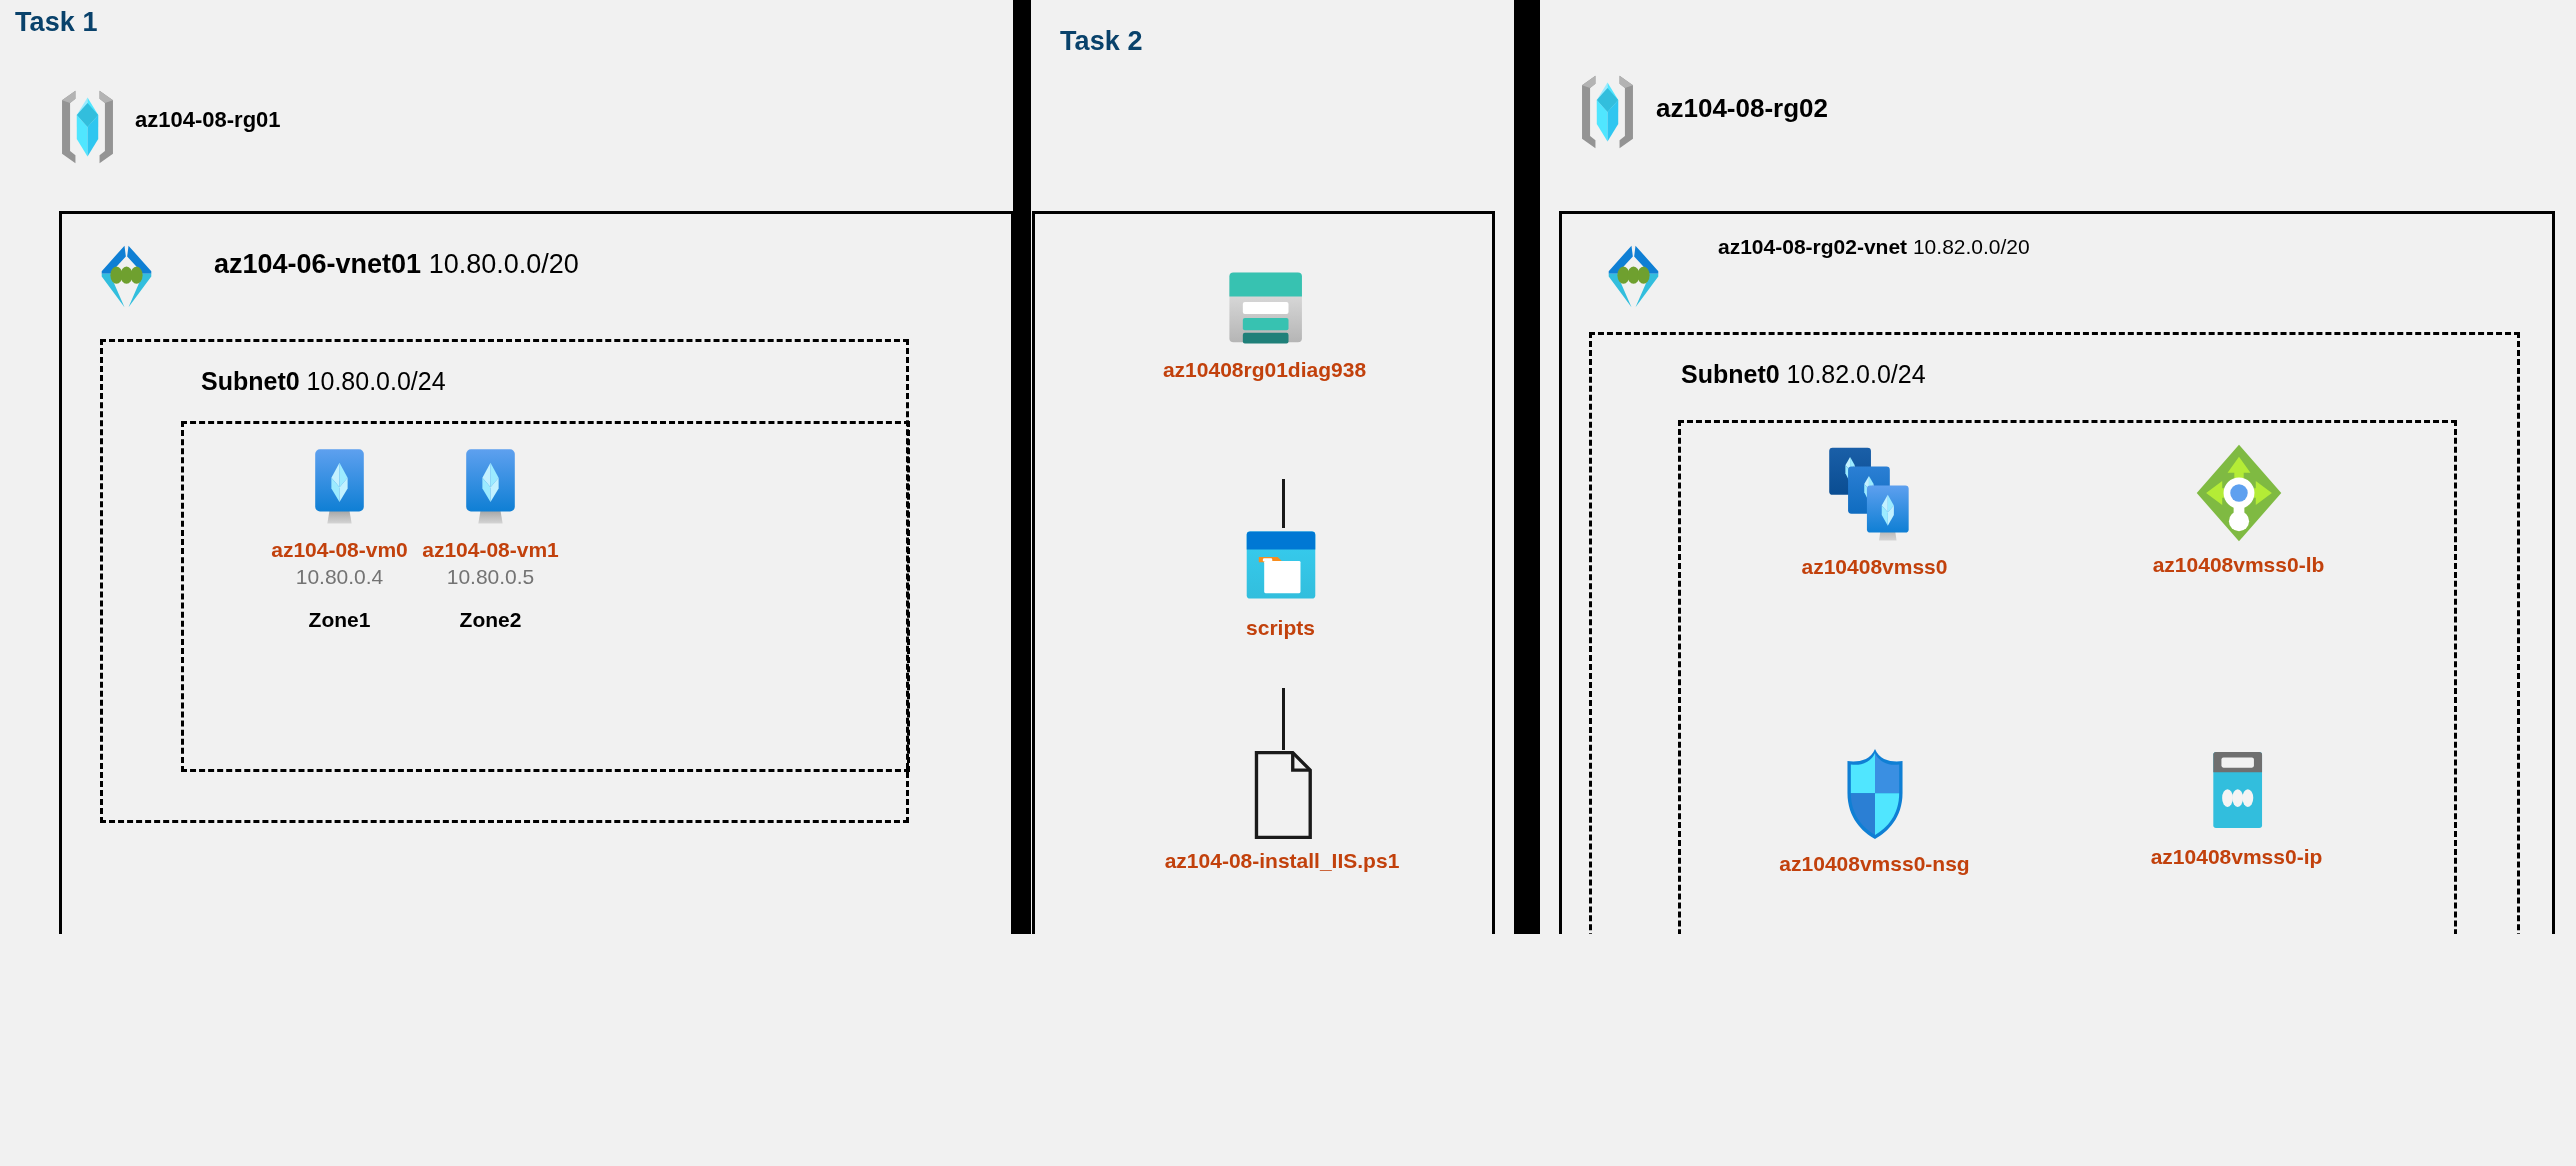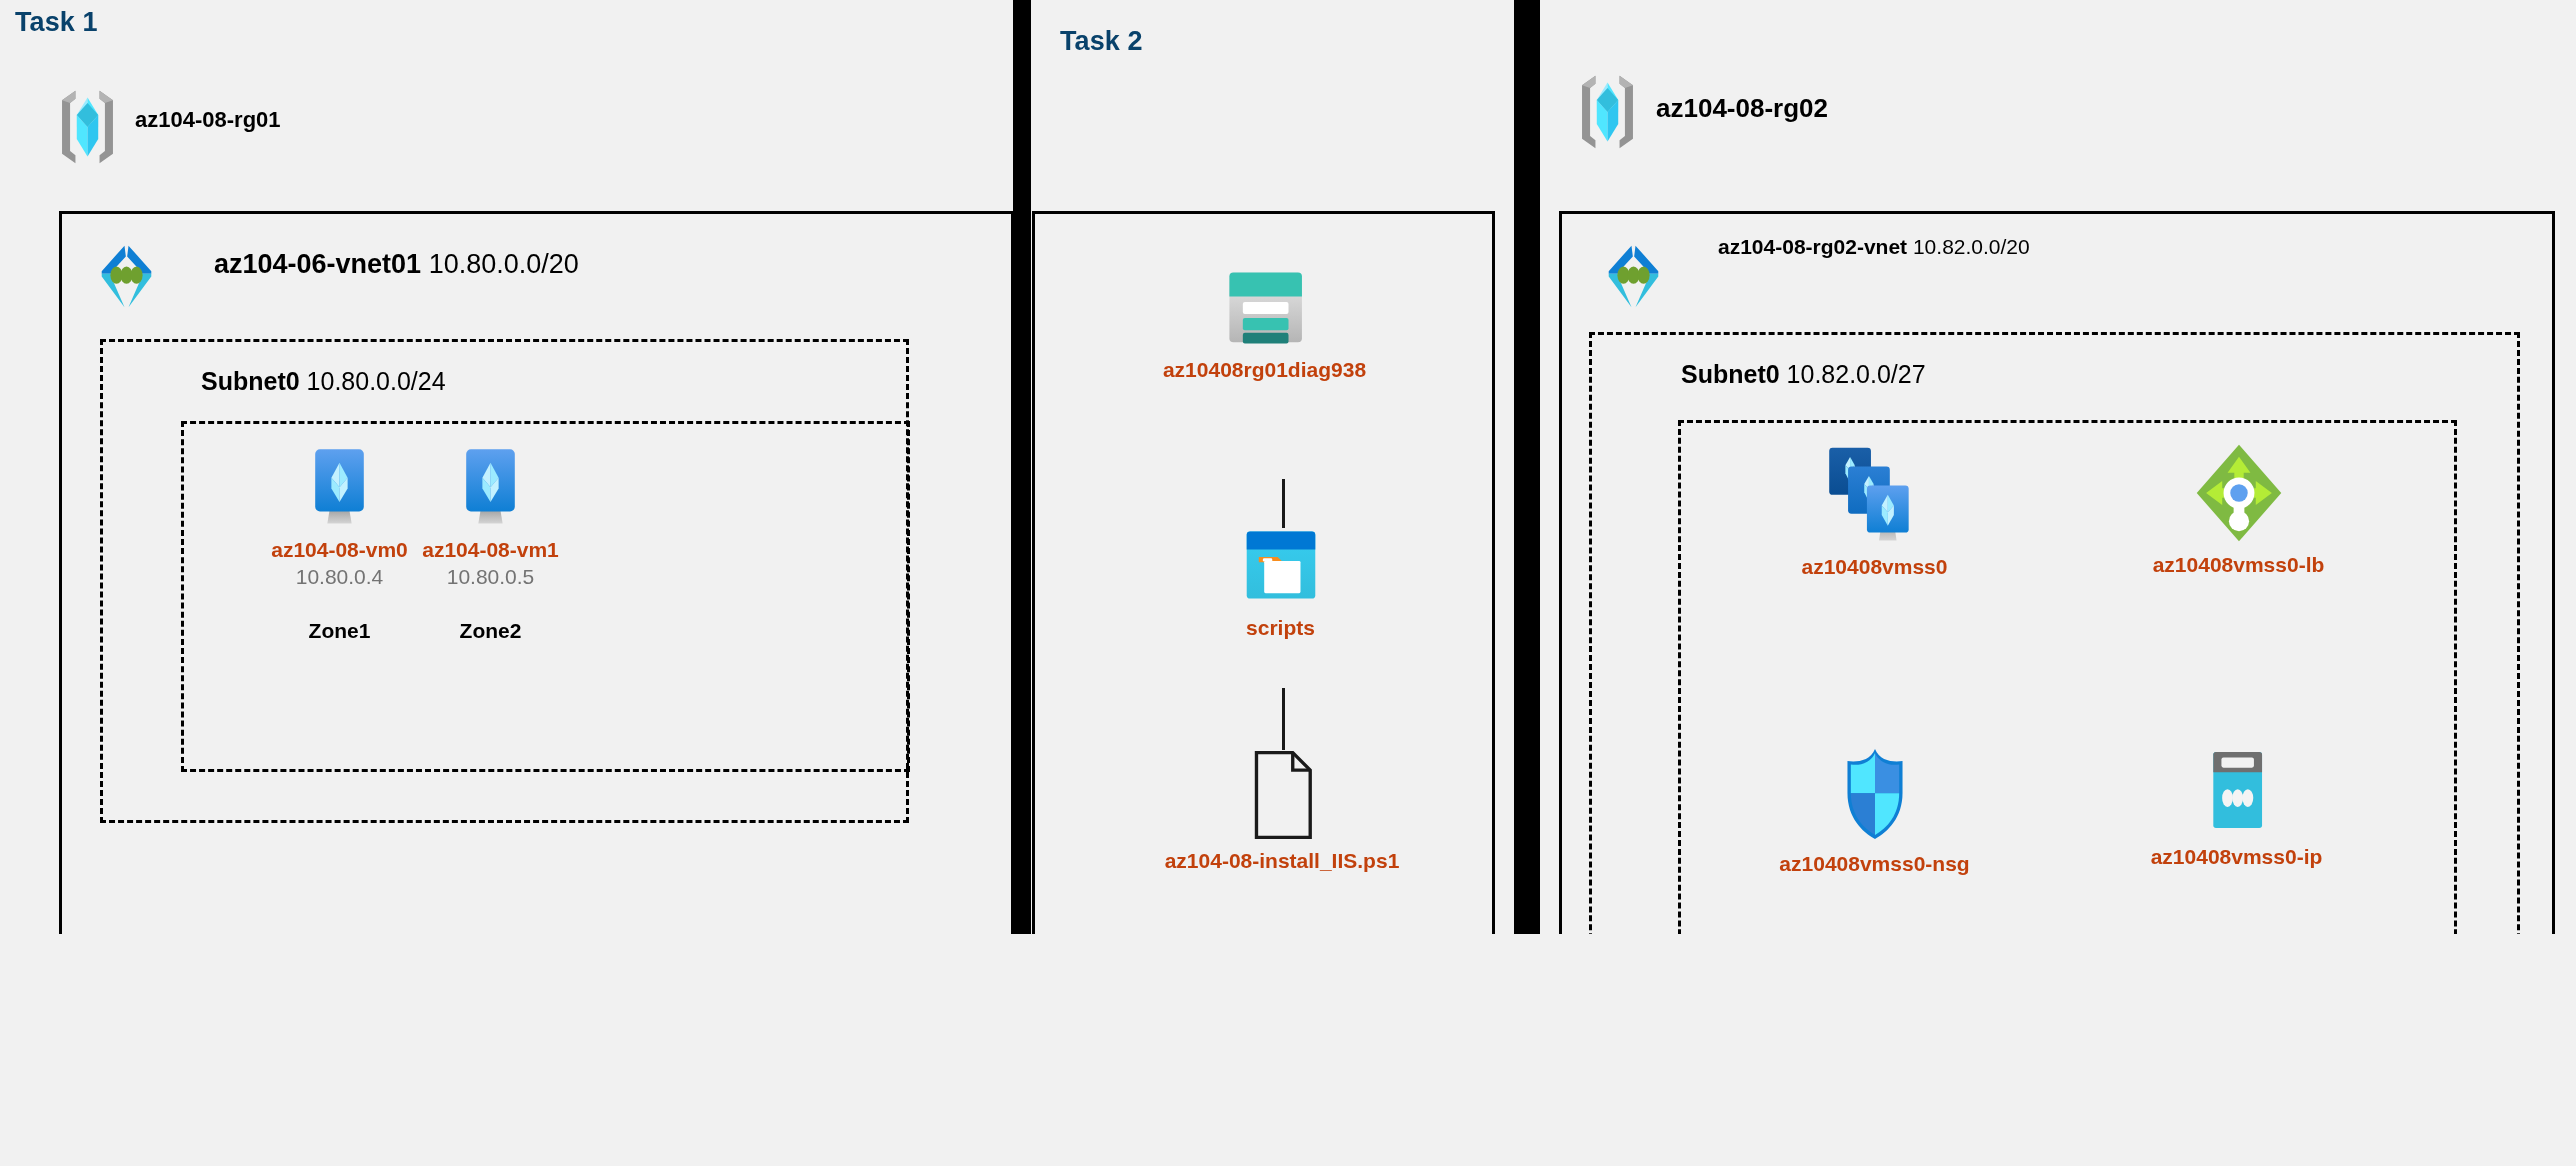--- a/index.html
+++ b/index.html
@@ -78,21 +78,21 @@
     color: #737373;
     white-space: nowrap;
     line-height: 1.3;
   }
   .node .zonecaption {
     font-size: 21px;
     font-weight: bold;
     color: #000;
     white-space: nowrap;
     line-height: 1.3;
-    margin-top: 26px;
+    margin-top: 15px;
   }
   .icon-wrap {
     display: block;
     margin: 0 auto 8px auto;
     line-height: 0;
   }
 
   
   .conn {
     position: absolute;
@@ -296,21 +296,21 @@
     </svg>
   </div>
   <div class="hdr-label" style="left:1718px; top:235px; font-size:21px;">
     <span class="bold">az104-08-rg02-vnet</span>
     <span class="thin">10.82.0.0/20</span>
   </div>
 
   <div class="dashed-box" style="left:1589px; top:332px; width:931px; height:715px;"></div>
   <div class="hdr-label" style="left:1681px; top:360px; font-size:25px;">
     <span class="bold">Subnet0</span>
-    <span class="thin">10.82.0.0/27</span>
+    <span class="thin">10.82.0.0/24</span>
   </div>
 
   <div class="dashed-box" style="left:1678px; top:420px; width:779px; height:560px;"></div>
 
   <div class="node" style="left:1743px; top:445px; width:263px;">
     <span class="icon-wrap">
       <svg width="100" height="101" viewBox="0 0 148 150">
         <defs>
           <linearGradient id="vssg1" x1="0" y1="0" x2="0" y2="1">
             <stop offset="0%" stop-color="#1a5fa8"></stop>

